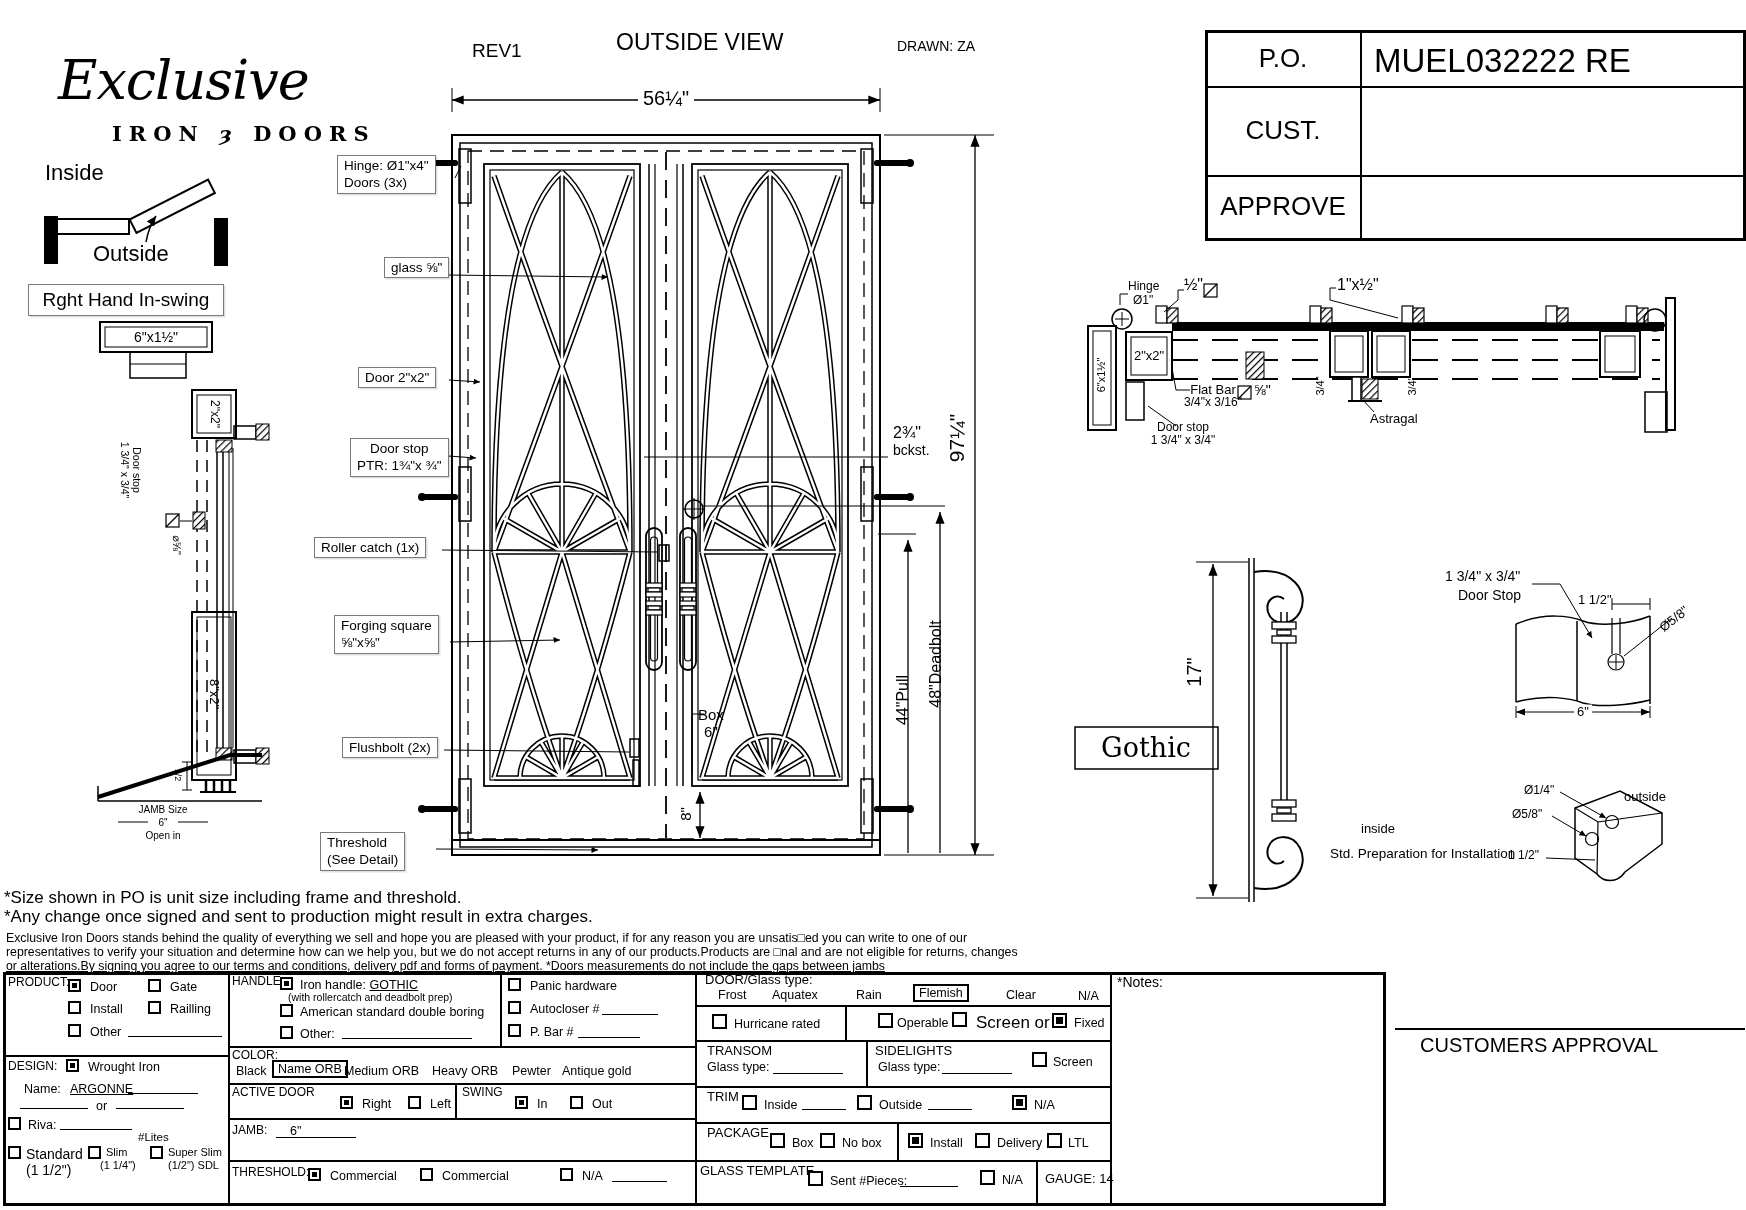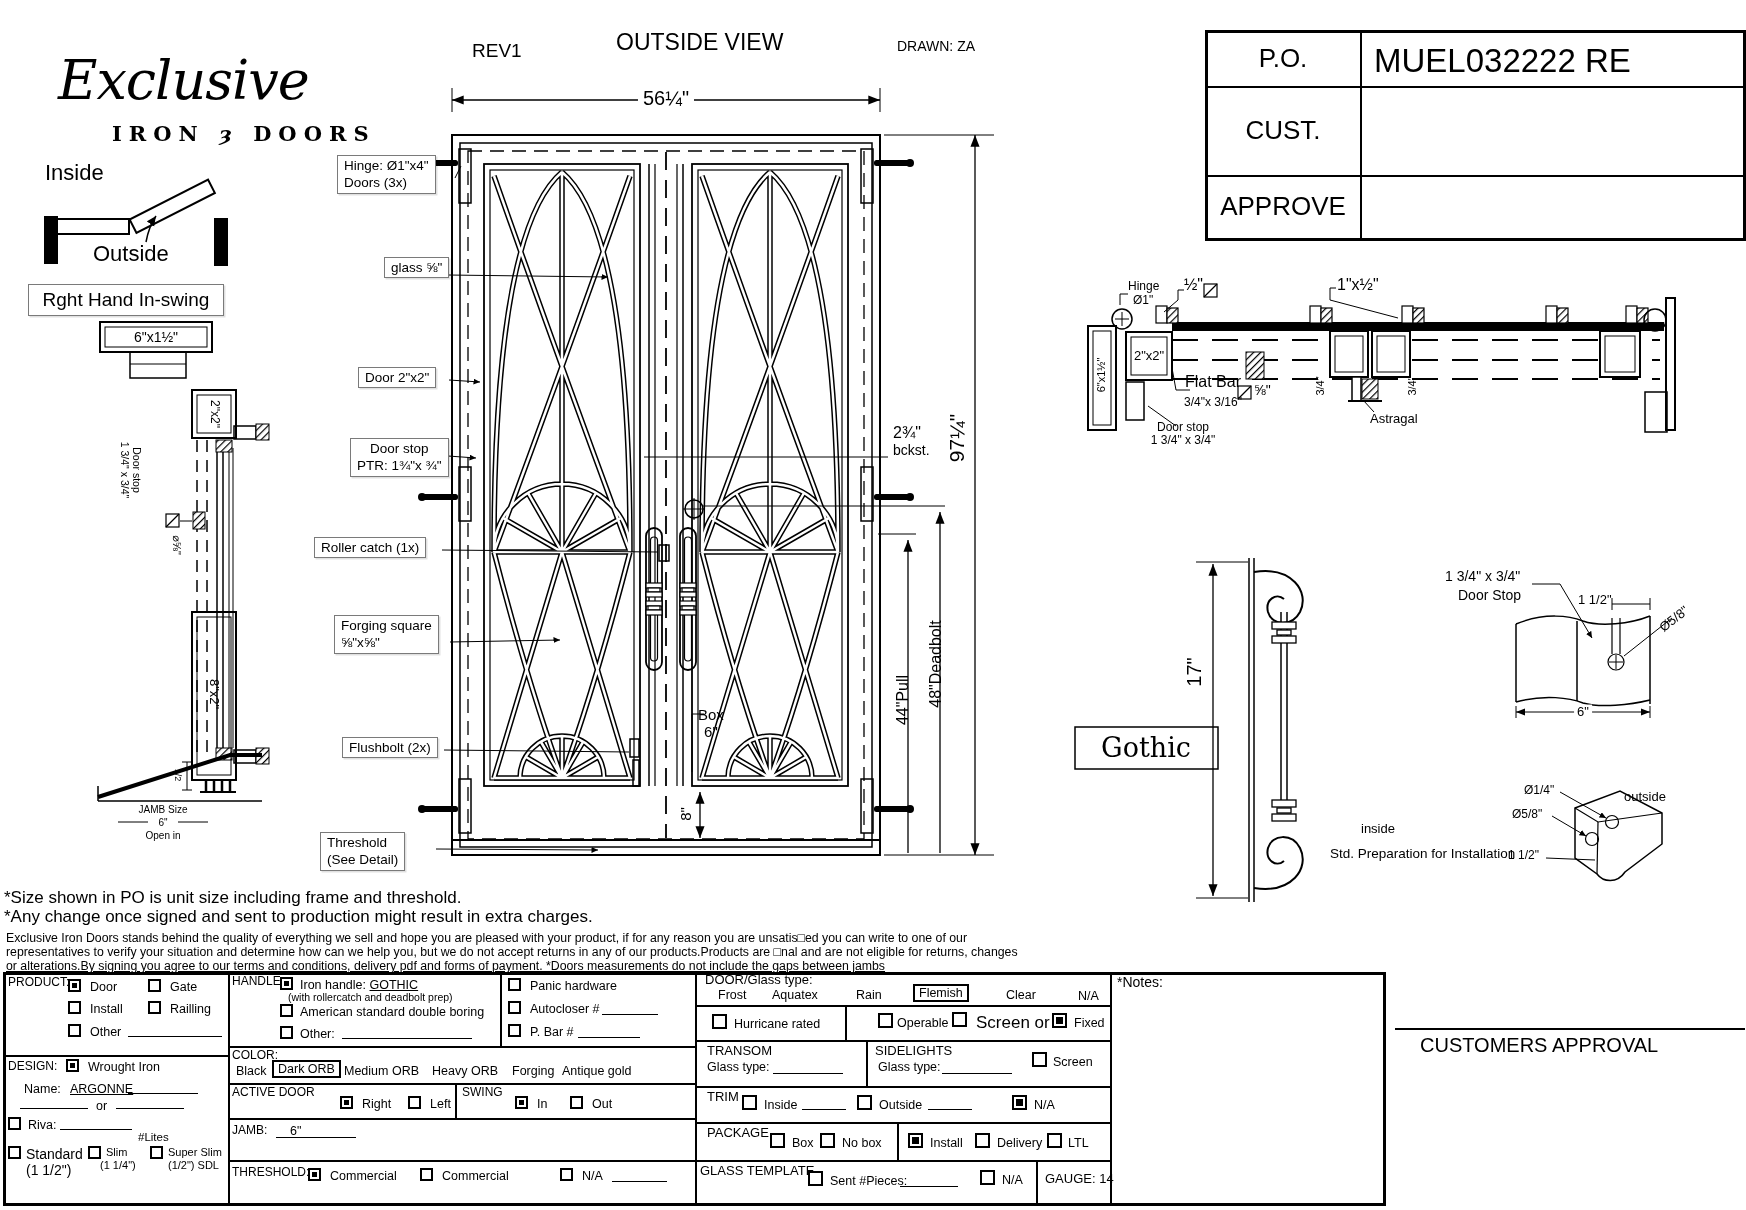--- a/index.html
+++ b/index.html
@@ -368,21 +368,21 @@
 <div class="t cc" style="left:163px;top:836px;font-size:10px">Open in</div>
 
 <div class="t" style="left:1128px;top:280px;font-size:12px">
     <div>Hinge</div>
     <div style="padding-left:5px">Ø1"</div>
   </div>
 <div class="t" style="left:1184px;top:276px;font-size:16px">½"</div>
 <div class="t" style="left:1337px;top:276px;font-size:16px">1"x½"</div>
 <div class="t cc" style="left:1149px;top:356px;font-size:13px;background:#fff">2"x2"</div>
 <div class="t rl" style="left:1101px;top:375px;font-size:11px">6"x1½"</div>
-<div class="t cc" style="left:1213px;top:382px;font-size:16px">Flat Bar</div>
+<div class="t cc" style="left:1213px;top:390px;font-size:13px">Flat Bar</div>
 <div class="t cc" style="left:1213px;top:403px;font-size:12px">3/4"x 3/16"</div>
 <div class="t" style="left:1254px;top:382px;font-size:14px">⅝"</div>
 <div class="t rl" style="left:1320px;top:386px;font-size:11px">3/4"</div>
 <div class="t rl" style="left:1412px;top:386px;font-size:11px">3/4"</div>
 <div class="t" style="left:1370px;top:412px;font-size:13px">Astragal</div>
 <div class="t cc" style="left:1183px;top:428px;font-size:12px">Door stop</div>
 <div class="t cc" style="left:1183px;top:441px;font-size:12px">1 3/4" x 3/4"</div>
 
 <div class="t rl" style="left:1194px;top:672px;font-size:20px">17"</div>
 <div class="t cc serif" style="left:1146px;top:748px;font-size:27px">Gothic</div>
@@ -489,24 +489,24 @@
   <div class="t opt" style="left:530px;top:979px">Panic hardware</div>
   <span class="cb" style="left:508px;top:1001px"></span>
   <div class="t opt" style="left:530px;top:1002px">Autocloser #</div>
   <div class="ul" style="left:602px;top:1003px;width:56px;height:12px"></div>
   <span class="cb" style="left:508px;top:1024px"></span>
   <div class="t opt" style="left:530px;top:1025px">P. Bar #</div>
   <div class="ul" style="left:578px;top:1026px;width:62px;height:12px"></div>
 
   <div class="t lbl" style="left:232px;top:1049px">COLOR:</div>
   <div class="t opt" style="left:236px;top:1064px">Black</div>
-  <span class="selbox" style="left:272px;top:1060px">Dark ORB</span>
+  <span class="selbox" style="left:272px;top:1060px">Name ORB</span>
   <div class="t opt" style="left:344px;top:1064px">Medium ORB</div>
   <div class="t opt" style="left:432px;top:1064px">Heavy ORB</div>
-  <div class="t opt" style="left:512px;top:1064px">Forging</div>
+  <div class="t opt" style="left:512px;top:1064px">Pewter</div>
   <div class="t opt" style="left:562px;top:1064px">Antique gold</div>
 
   <div class="t lbl" style="left:232px;top:1086px">ACTIVE DOOR</div>
   <span class="cb on" style="left:340px;top:1096px"></span>
   <div class="t opt" style="left:362px;top:1097px">Right</div>
   <span class="cb" style="left:408px;top:1096px"></span>
   <div class="t opt" style="left:430px;top:1097px">Left</div>
   <div class="t lbl" style="left:462px;top:1086px">SWING</div>
   <span class="cb on" style="left:515px;top:1096px"></span>
   <div class="t opt" style="left:537px;top:1097px">In</div>

